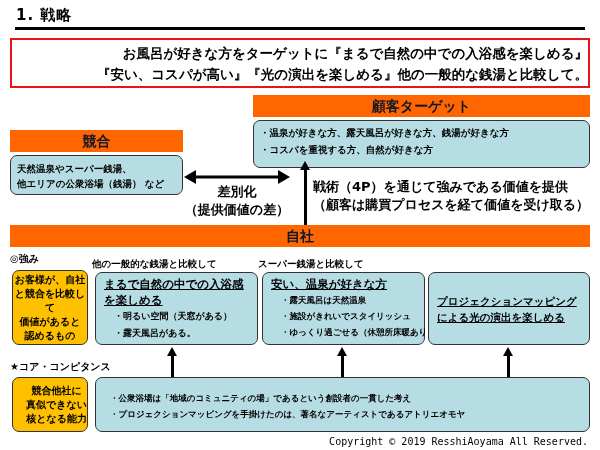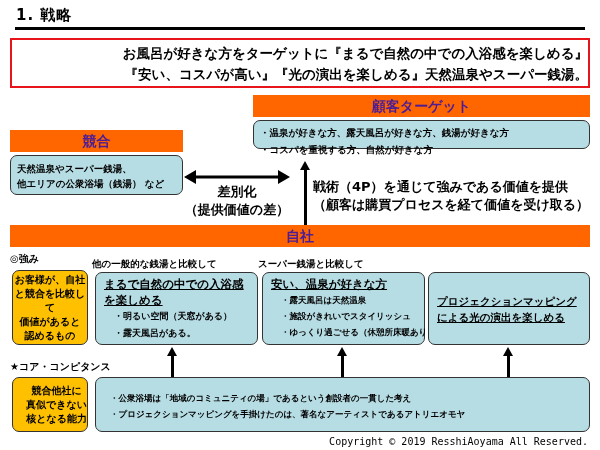--- a/index.html
+++ b/index.html
@@ -3,45 +3,45 @@
 <meta charset="utf-8">
 <style>
   html, body { margin:0; padding:0; background:#ffffff; }
   body { width:600px; height:450px; position:relative; overflow:hidden;
          font-family:"DejaVu Sans","Liberation Sans",sans-serif; color:#000; }
   .abs { position:absolute; box-sizing:border-box; }
   .title { left:16px; top:6px; font-size:15px; font-weight:bold; letter-spacing:1px; }
   .rule { left:15px; top:27px; width:570px; height:3px; background:#000; }
   .redbox { left:10px; top:38px; width:580px; height:50px; border:2px solid #e8141b;
             text-align:right; font-weight:bold; font-size:13.5px; line-height:21px; padding-top:3px; }
-  .obar { background:#ff6600; color:#4c1d95; font-weight:bold; text-align:center; font-size:14px; line-height:22px; }
+  .obar { background:#ff6600; color:#0f172a; font-weight:bold; text-align:center; font-size:14px; line-height:22px; }
   .bbox { background:#b7dde4; border:1px solid #333; border-radius:7px; font-weight:bold; }
   .ybox { background:#ffc000; border:1px solid #333; border-radius:7px; font-weight:bold; text-align:center;
           font-size:10px; line-height:14px; display:flex; align-items:center; justify-content:flex-end; }
   .small { font-size:9.5px; font-weight:bold; }
   .bigtxt { font-size:13px; font-weight:bold; text-align:center; line-height:18px; }
   .head-u { text-decoration:underline; font-size:11.5px; line-height:16px; }
   .bul { font-size:9px; line-height:17px; padding-left:10px; }
   .arrowv { width:3px; background:#000; }
   .tri-up { width:0; height:0; border-left:5px solid transparent; border-right:5px solid transparent; border-bottom:9px solid #000; }
   .copyright { right:12px; top:436px; font-size:10px; font-family:"DejaVu Sans Mono","Liberation Mono",monospace; }
 </style>
 </head>
 <body>
 
 <div class="abs title">1. 戦略</div>
 <div class="abs rule"></div>
 
 <div class="abs redbox">
   <div>お風呂が好きな方をターゲットに『まるで自然の中での入浴感を楽しめる』</div>
-  <div>『安い、コスパが高い』『光の演出を楽しめる』天然温泉やスーパー銭湯。</div>
+  <div>『安い、コスパが高い』『光の演出を楽しめる』他の一般的な銭湯と比較して。</div>
 </div>
 
 <div class="abs obar" style="left:253px;top:95px;width:337px;height:22px;">顧客ターゲット</div>
-<div class="abs bbox" style="left:253px;top:120px;width:337px;height:29px;padding:3px 0 0 6px;">
+<div class="abs bbox" style="left:253px;top:120px;width:337px;height:48px;padding:3px 0 0 6px;">
   <div class="small" style="line-height:17px;">・温泉が好きな方、露天風呂が好きな方、銭湯が好きな方</div>
   <div class="small" style="line-height:17px;">・コスパを重視する方、自然が好きな方</div>
 </div>
 
 <div class="abs obar" style="left:10px;top:130px;width:173px;height:22px;">競合</div>
 <div class="abs bbox" style="left:10px;top:155px;width:173px;height:40px;padding:5px 0 0 6px;">
   <div class="small" style="line-height:15px;">天然温泉やスーパー銭湯、</div>
   <div class="small" style="line-height:15px;">他エリアの公衆浴場（銭湯） など</div>
 </div>
 

